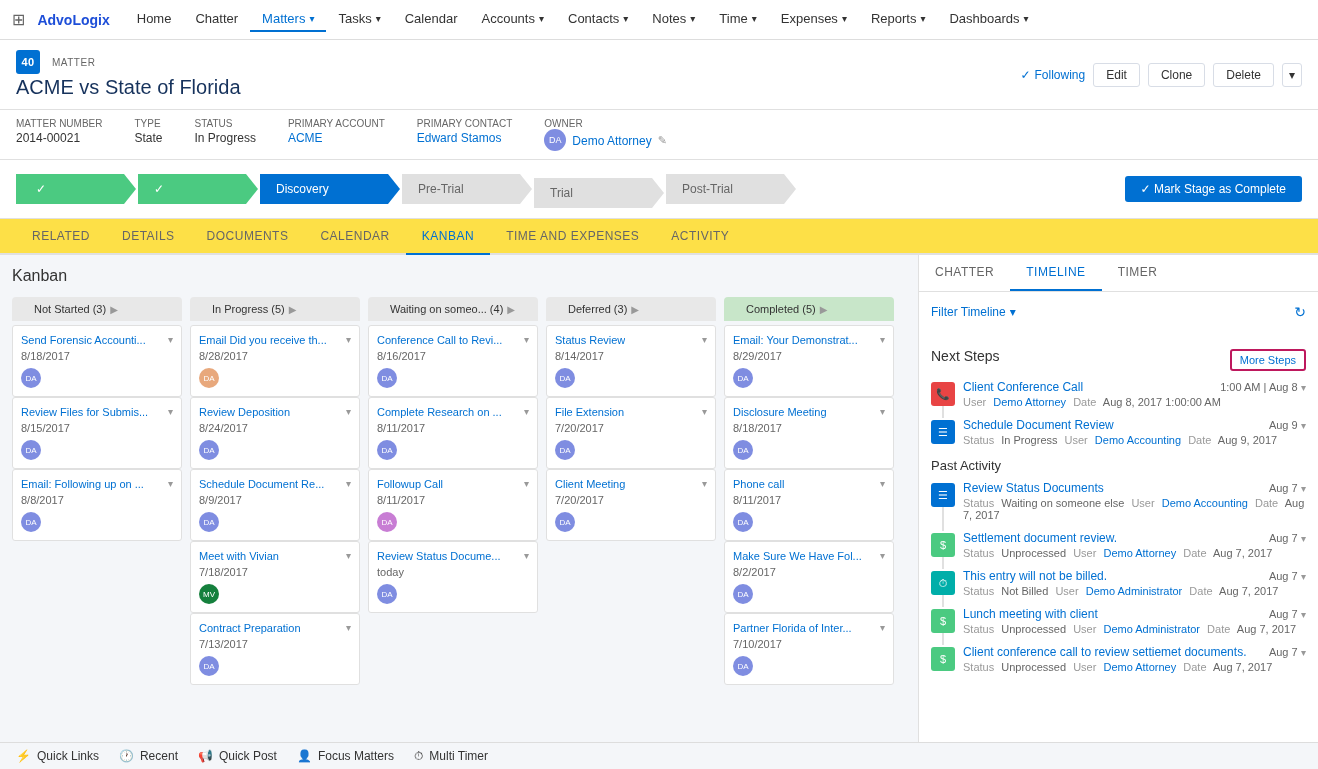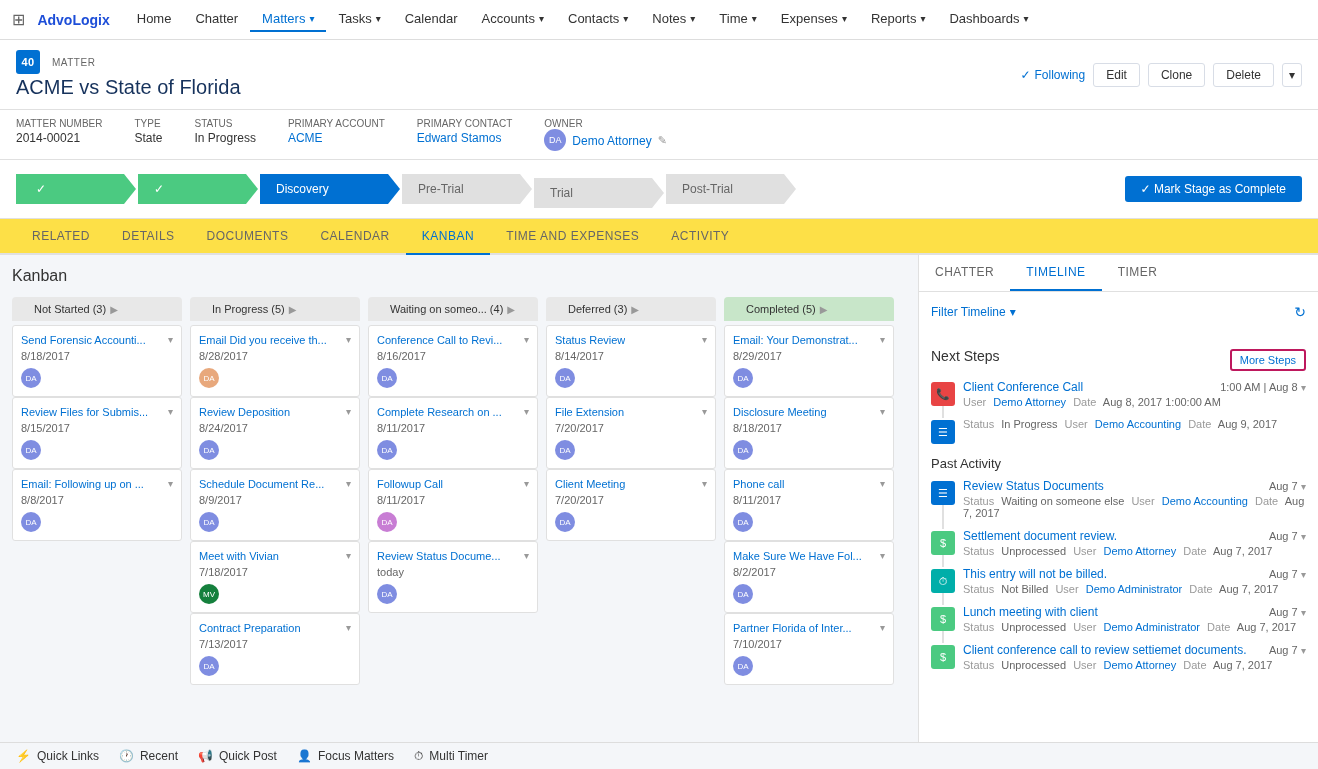--- a/index.html
+++ b/index.html
@@ -477,20 +477,27 @@
             <span class="value">Demo Attorney</span>
             <span class="label">Date</span>
             <span>Aug 8, 2017 1:00:00 AM</span>
           </div>
         </div>
       </div>
 
       <div class="timeline-item">
         <div class="timeline-icon icon-blue">☰</div>
         <div class="timeline-body">
+          <div class="timeline-item-right">
+            <div class="timeline-title">Schedule Document Review</div>
+            <div>
+              <span class="timeline-date">Aug 9</span>
+              <span class="timeline-dropdown">▾</span>
+            </div>
+          </div>
           <div class="timeline-meta">
             <span class="label">Status</span>
             <span>In Progress</span>
             <span class="label">User</span>
             <span class="value">Demo Accounting</span>
             <span class="label">Date</span>
             <span>Aug 9, 2017</span>
           </div>
         </div>
       </div>

